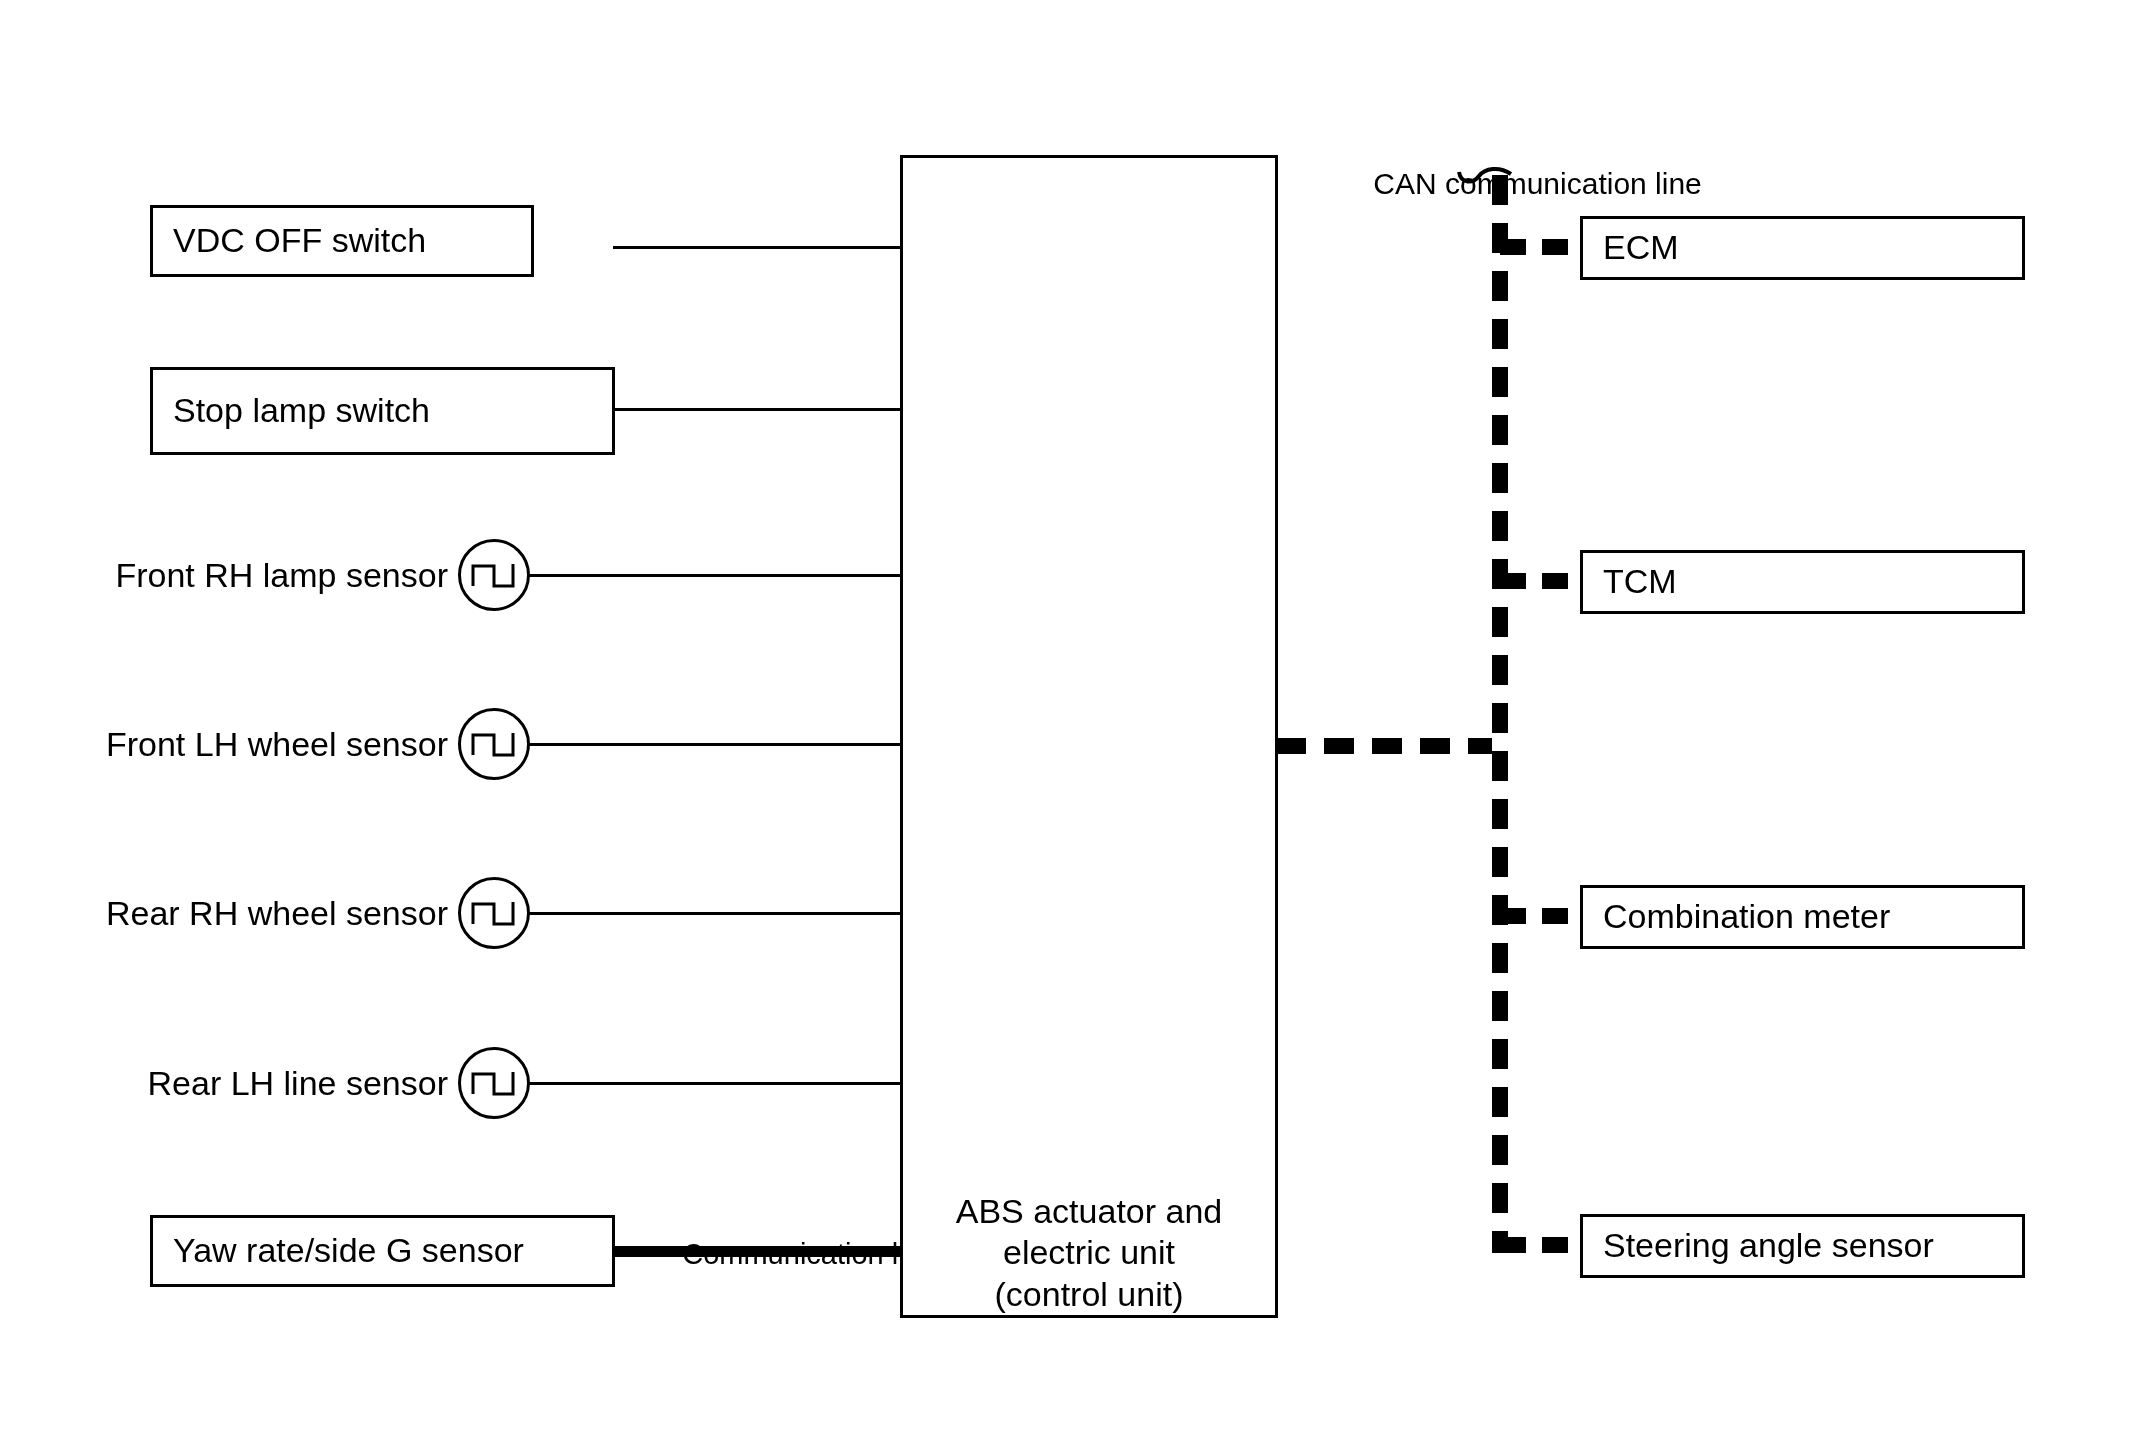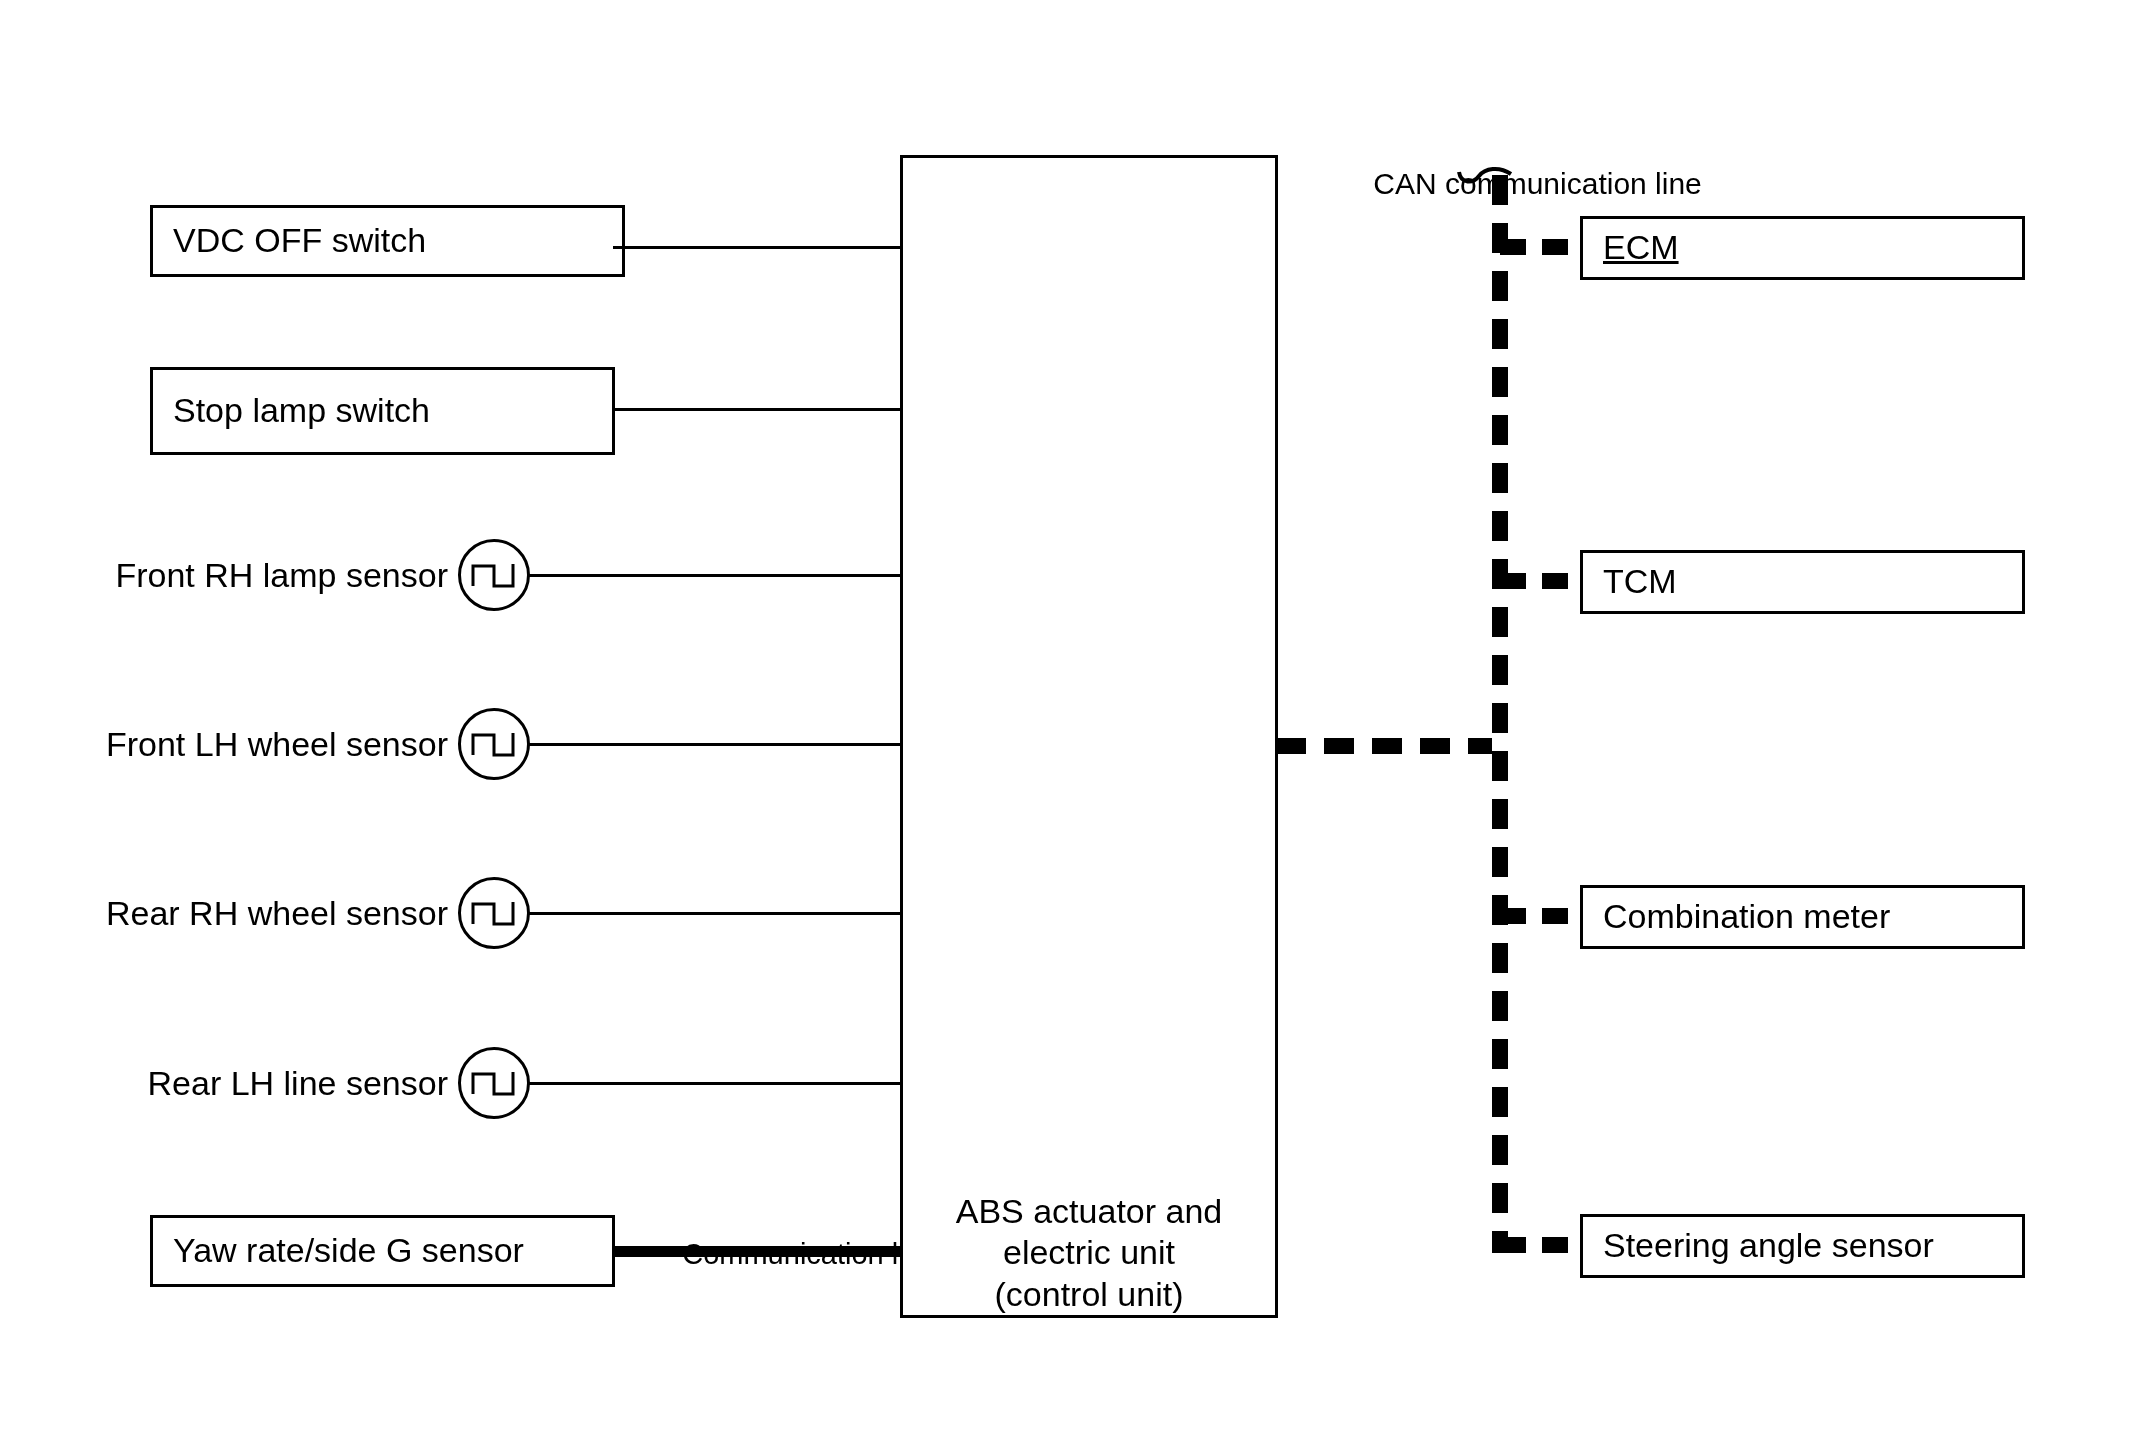--- a/index.html
+++ b/index.html
@@ -135,21 +135,21 @@
   }
   .can-hook {
     position: absolute;
   }
 </style>
 </head>
 <body>
 
 <div id="diagram-root">
 
-  <div class="box left-box" style="left:150px; top:205px; width:475px; height:72px;">
+  <div class="box left-box" style="left:150px; top:205px; width:384px; height:72px;">
     <span>VDC OFF switch</span>
   </div>
   <div class="wire" style="left:613px; top:246px; width:290px;"></div>
 
   <div class="box left-box" style="left:150px; top:367px; width:465px; height:88px;">
     <span>Stop lamp switch</span>
   </div>
   <div class="wire" style="left:613px; top:408px; width:290px;"></div>
 
   <div class="sensor-row" style="left:105px; top:535px; width:425px; justify-content:flex-end;">
@@ -214,21 +214,21 @@
     <svg width="100" height="40" viewBox="0 0 100 40">
       <path d="M4,22 C6,34 18,34 24,26 C30,18 44,16 56,24" fill="none" stroke="#000" stroke-width="4"></path>
     </svg>
   </div>
 
   <div class="free-label" style="left:1340px; top:133px;">
     <span>CAN communication line</span>
   </div>
 
   <div class="can-stub" style="left:1500px; top:239px; width:86px;"></div>
-  <div class="box right-box" style="left:1580px; top:216px; width:445px; height:64px;text-decoration:underline;">
+  <div class="box right-box" style="left:1580px; top:216px; width:445px; height:64px;">
     <span>ECM</span>
   </div>
 
   <div class="can-stub" style="left:1500px; top:573px; width:86px;"></div>
   <div class="box right-box" style="left:1580px; top:550px; width:445px; height:64px;">
     <span>TCM</span>
   </div>
 
   <div class="can-stub" style="left:1500px; top:908px; width:86px;"></div>
   <div class="box right-box" style="left:1580px; top:885px; width:445px; height:64px;">

